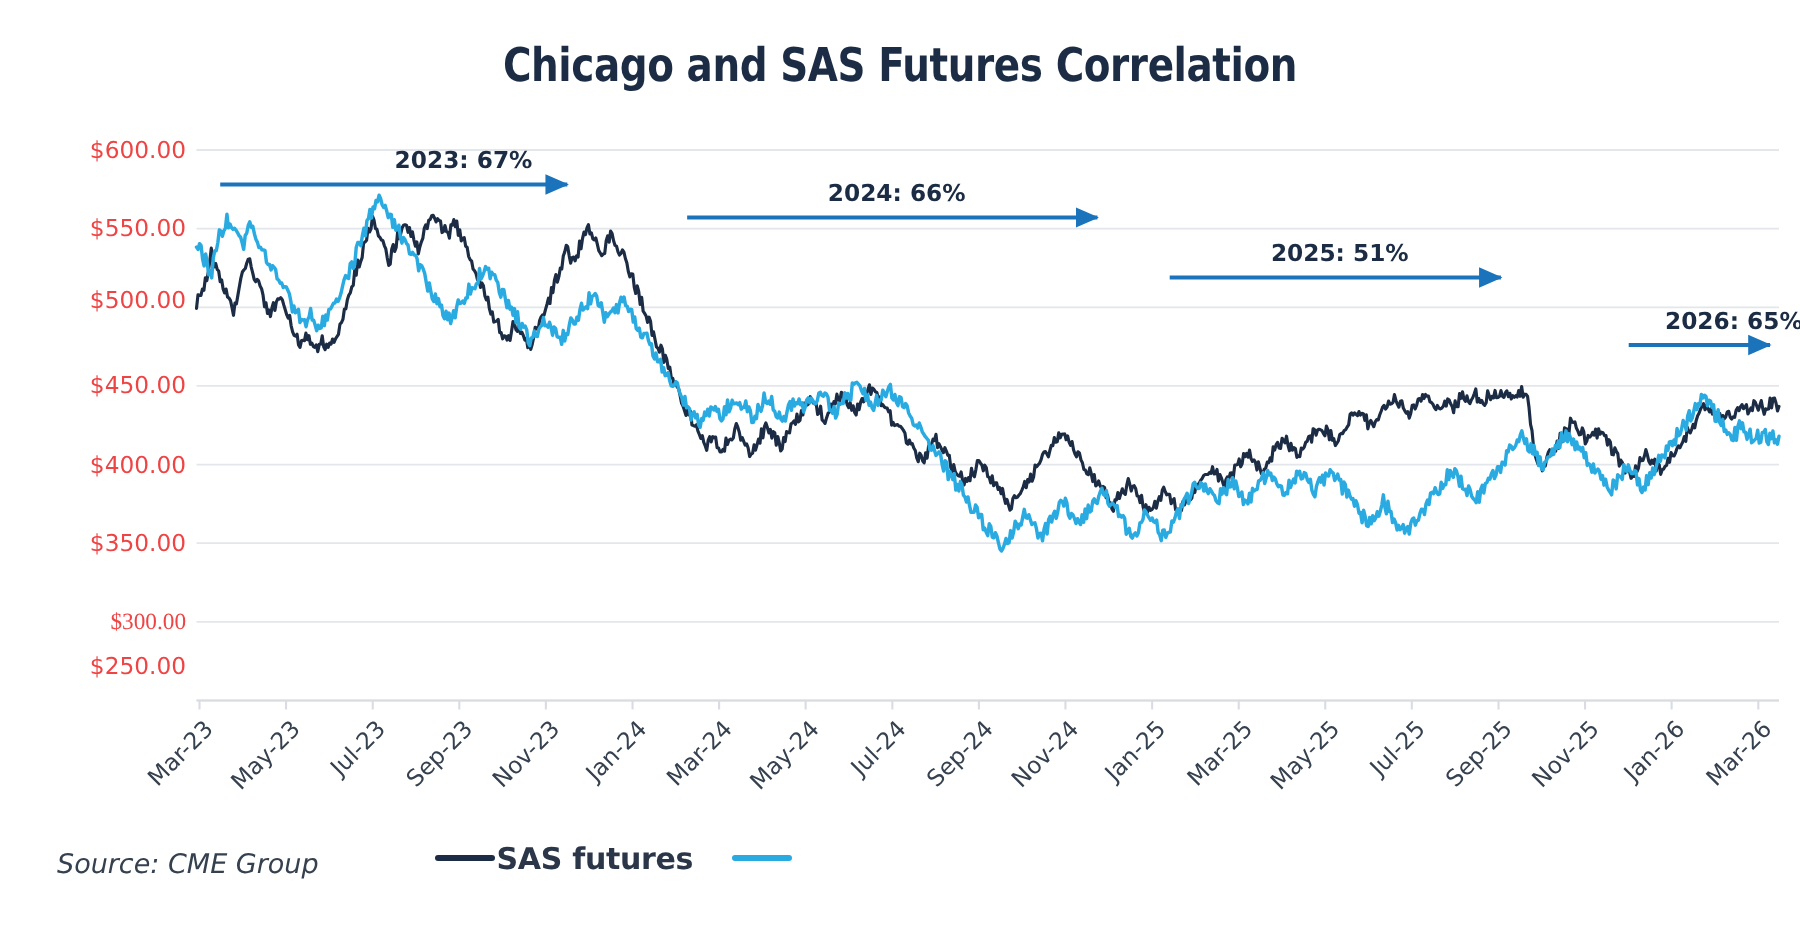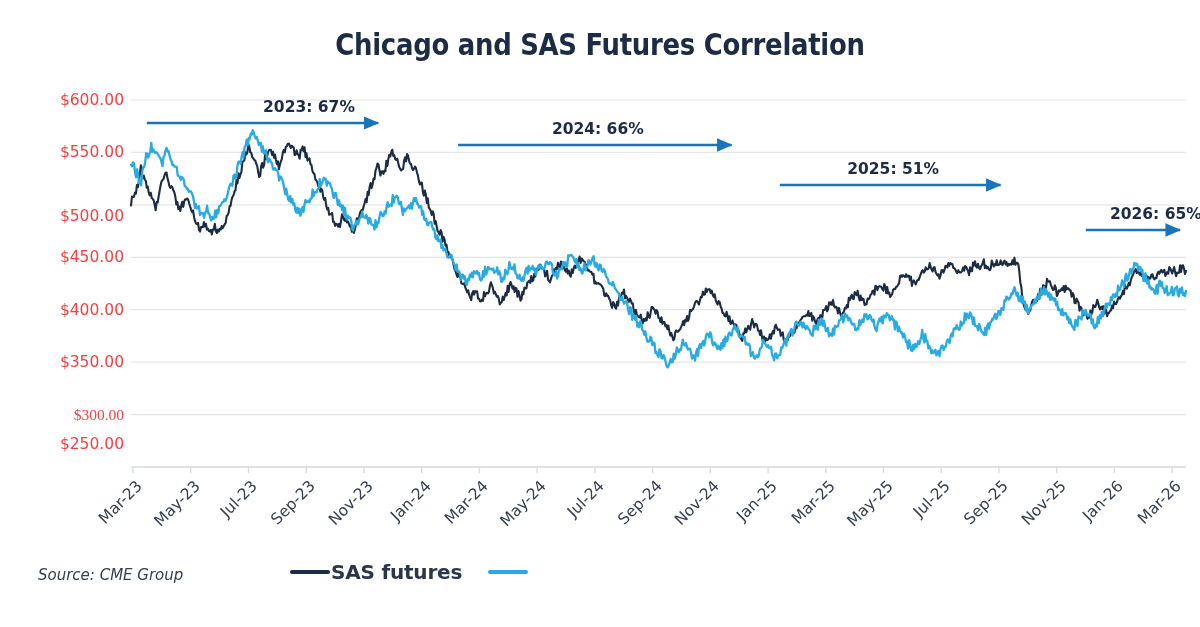--- a/index.html
+++ b/index.html
@@ -99,21 +99,21 @@
     color: #1b2c44;
     white-space: nowrap;
     transform: translateX(-50%);
   }
 
   
   .source-note {
     position: absolute;
     left: 38px;
     top: 566px;
-    font-size: 15px;
+    font-size: 18px;
     font-style: italic;
     color: #36414f;
     white-space: nowrap;
   }
   .legend {
     position: absolute;
     left: 290px;
     top: 560px;
     display: flex;
     align-items: center;
@@ -192,21 +192,21 @@
           <line x1="458.1" x2="731.6" y1="145" y2="145" stroke="#1b74bb" stroke-width="2.6" marker-end="url(#arrowhead)"></line>
           <line x1="779.8" x2="1000.6" y1="185" y2="185" stroke="#1b74bb" stroke-width="2.6" marker-end="url(#arrowhead)"></line>
           <line x1="1085.8" x2="1180.0" y1="230" y2="230" stroke="#1b74bb" stroke-width="2.6" marker-end="url(#arrowhead)"></line>
         </g>
       </svg>
   </div>
 
   <div class="ytick-layer" id="ytick-layer">
       <div class="ytick" style="top: 100px;">$600.00</div>
       <div class="ytick" style="top: 152.4px;">$550.00</div>
-      <div class="ytick" style="top: 216px;">$500.00</div>
+      <div class="ytick" style="top: 200px;">$500.00</div>
       <div class="ytick" style="top: 257.3px;">$450.00</div>
       <div class="ytick" style="top: 309.7px;">$400.00</div>
       <div class="ytick" style="top: 362.1px;">$350.00</div>
       <div class="ytick" style="top: 414.6px; font-family: Liberation Serif, serif;">$300.00</div>
       <div class="ytick" style="top: 444px;">$250.00</div>
     </div>
   <div class="xtick-layer" id="xtick-layer">
       <div class="xtick" style="left: -27px; width: 160px; top: 477px;">Mar-23</div>
       <div class="xtick" style="left: 30.7319px; width: 160px; top: 477px;">May-23</div>
       <div class="xtick" style="left: 88.4639px; width: 160px; top: 477px;">Jul-23</div>

